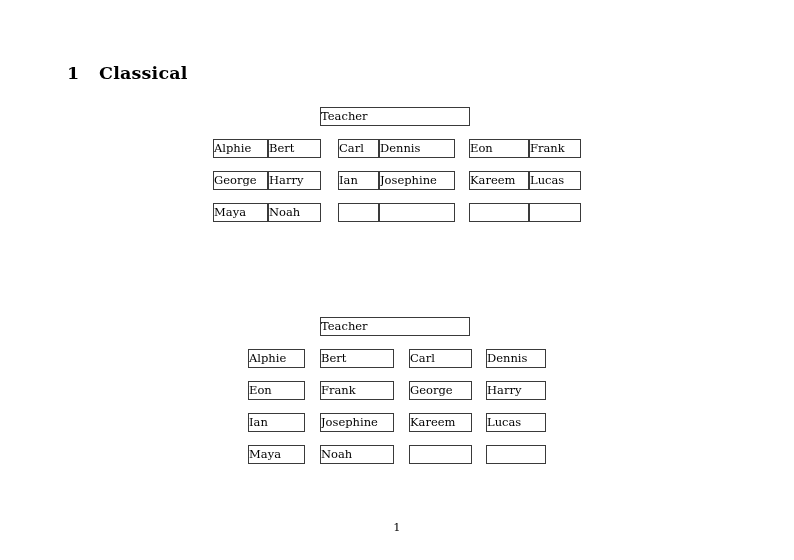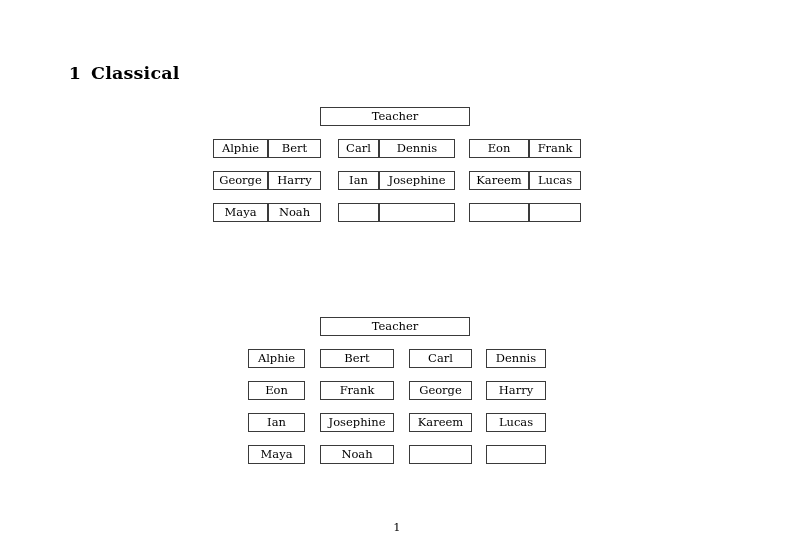--- a/index.html
+++ b/index.html
@@ -34,31 +34,31 @@
     line-height: 1;
   }
   .section-heading .sec-num {
     display: inline-block;
     width: 32px;
   }
   .section-heading .sec-title {
     display: inline-block;
   }
 
-  #heading-1 { left: 59px; top: 65px; text-align: center; }
+  #heading-1 { left: 67px; top: 65px; }
   #heading-2 { left: 67px; top: 276px; }
 
   
   .cell {
     box-sizing: border-box;
     border: 1px solid #3a3a3a;
     height: 19px;
     line-height: 17px;
     font-size: 11.5px;
-    text-align: center;
+    text-align: left;
     white-space: nowrap;
     overflow: hidden;
     background: #ffffff;
   }
 
   
   .teacher-box {
     position: absolute;
     width: 150px;
     left: 320px;

